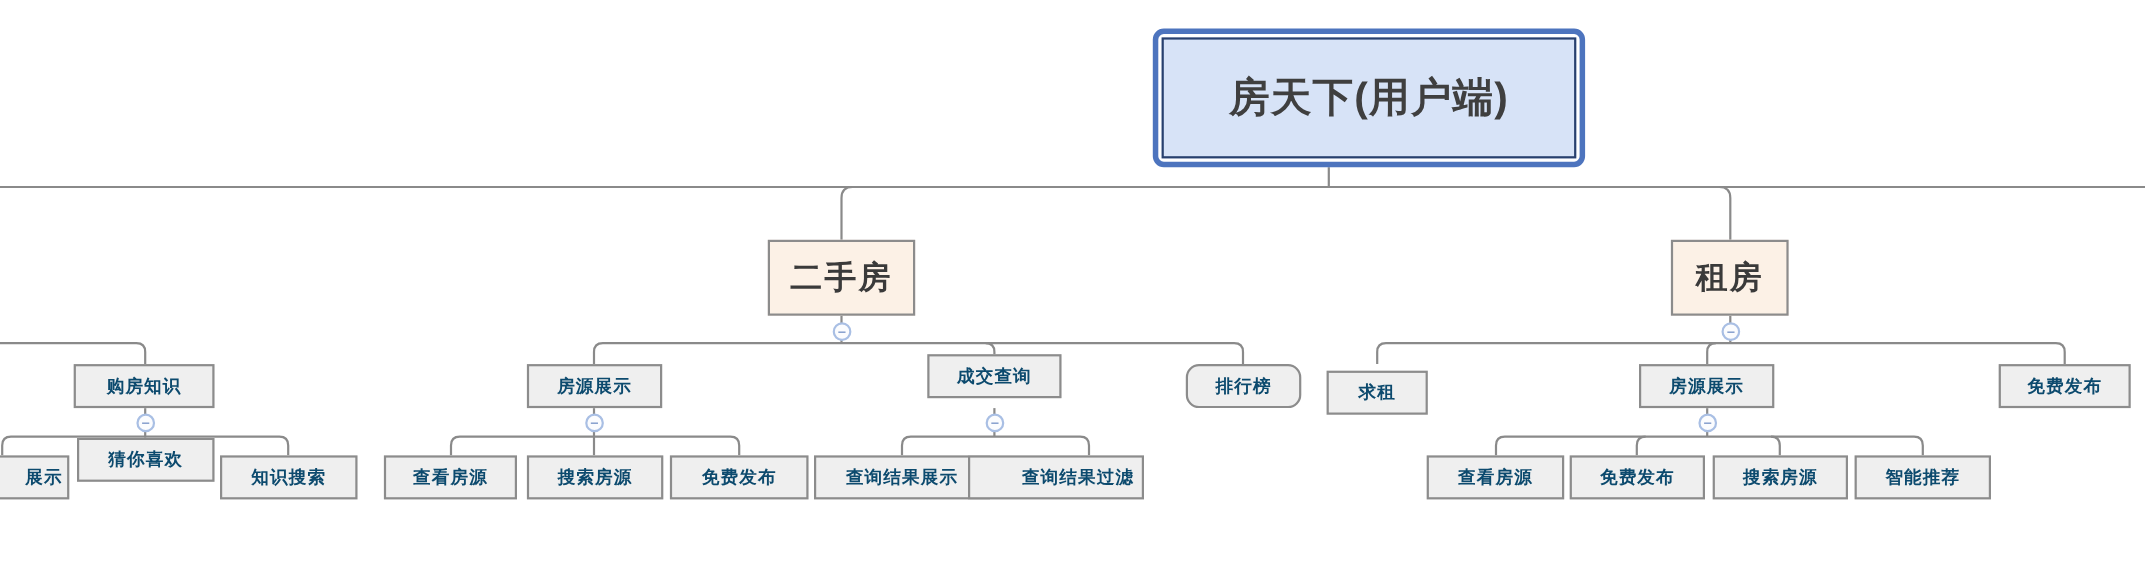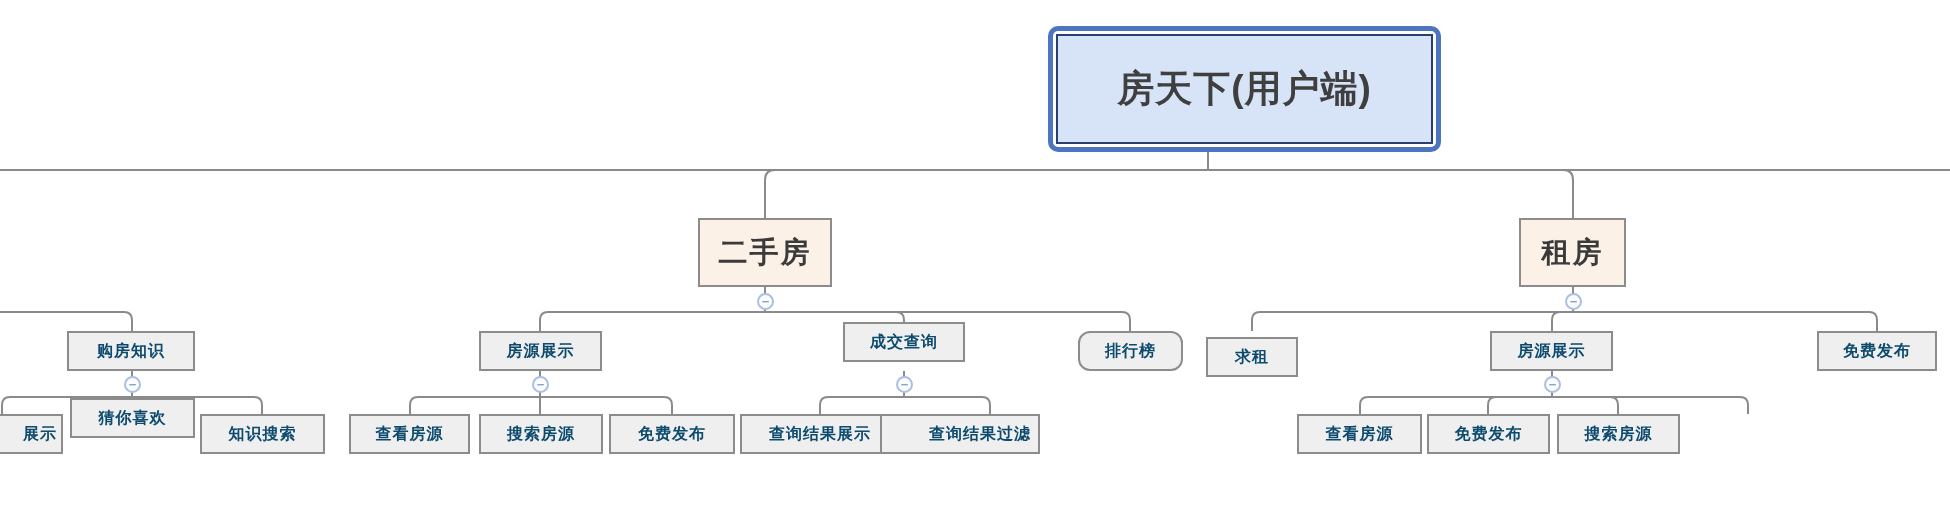--- a/index.html
+++ b/index.html
@@ -90,20 +90,21 @@
   <div class="node" style="left:70px;top:398px;width:125px;height:40px;">猜你喜欢</div>
   <div class="node" style="left:200px;top:414px;width:125px;height:40px;">知识搜索</div>
   <div class="node" style="left:349px;top:414px;width:121px;height:40px;">查看房源</div>
   <div class="node" style="left:479px;top:414px;width:124px;height:40px;">搜索房源</div>
   <div class="node" style="left:609px;top:414px;width:126px;height:40px;">免费发布</div>
   <div class="node" style="left:740px;top:414px;width:160px;height:40px;">查询结果展示</div>
   <div class="node" style="left:880px;top:414px;width:160px;height:40px;padding-left:40px;">查询结果过滤</div>
   <div class="node" style="left:1297px;top:414px;width:125px;height:40px;">查看房源</div>
   <div class="node" style="left:1427px;top:414px;width:123px;height:40px;">免费发布</div>
   <div class="node" style="left:1557px;top:414px;width:123px;height:40px;">搜索房源</div>
+  <div class="node" style="left:1686px;top:414px;width:124px;height:40px;">智能推荐</div>
 
   <div class="collapse" style="left:757px;top:293px;">−</div>
   <div class="collapse" style="left:1565px;top:293px;">−</div>
   <div class="collapse" style="left:124px;top:376px;">−</div>
   <div class="collapse" style="left:532px;top:376px;">−</div>
   <div class="collapse" style="left:896px;top:376px;">−</div>
   <div class="collapse" style="left:1544px;top:376px;">−</div>
 
 </div>
 

